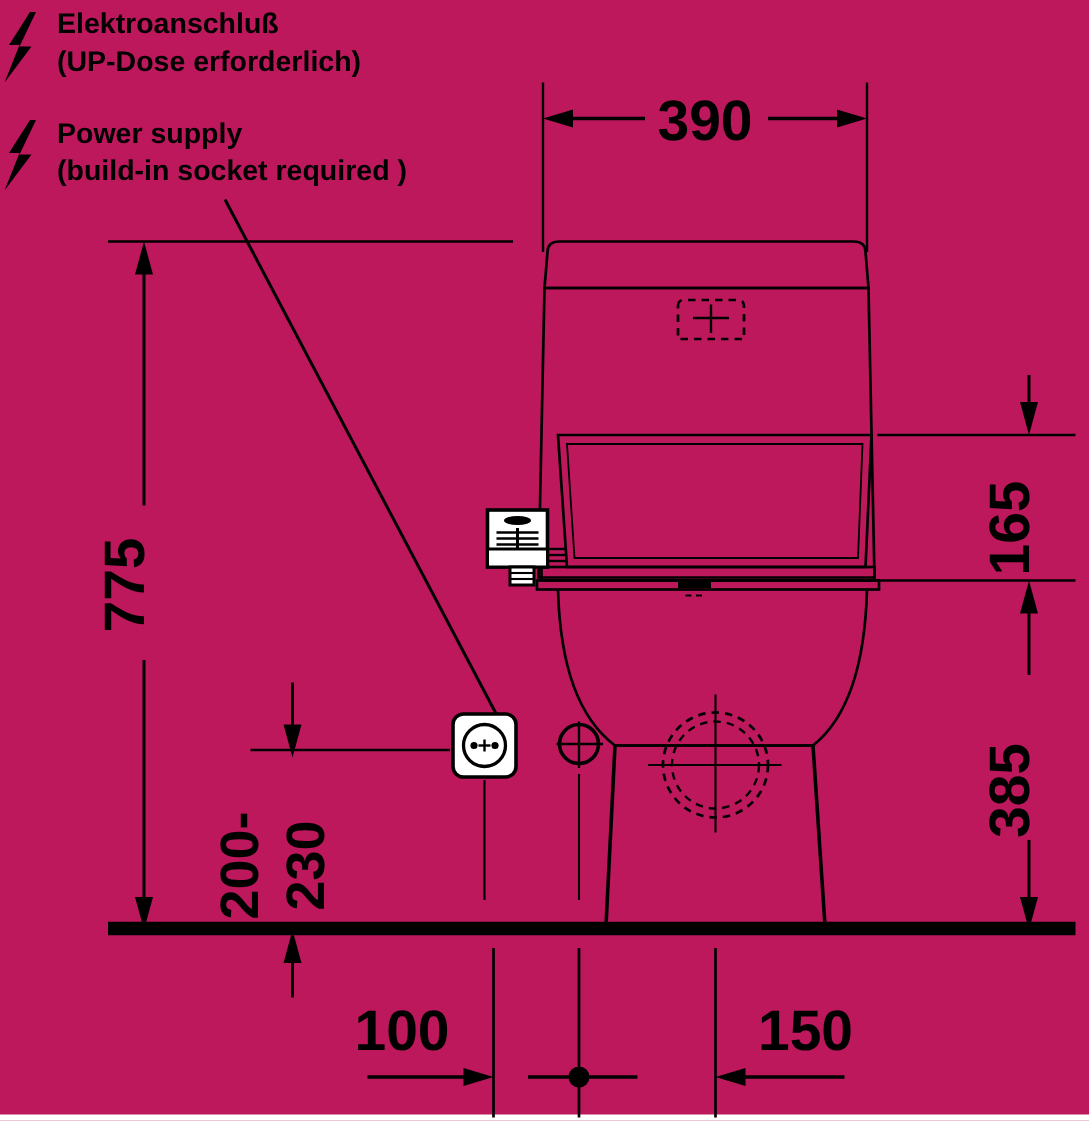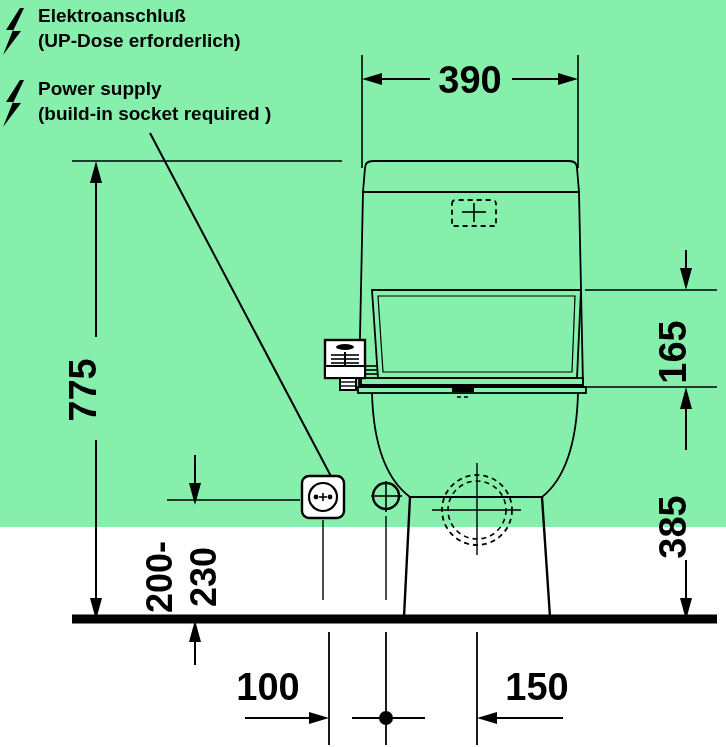--- a/index.html
+++ b/index.html
@@ -1,18 +1,18 @@
 <!DOCTYPE html>
 <html><head>
 <meta charset="utf-8">
 <style>
   html,body{margin:0;padding:0;background:#fff;}
   body{width:726px;height:747px;overflow:hidden;
        font-family:"Liberation Sans",sans-serif;color:#000;}
-  #stage{position:relative;width:726px;height:527px;background:#86efac;}
+  #stage{position:relative;width:726px;height:743px;background:#be185d;}
   svg{display:block;}
   .note-text{font-family:"Liberation Sans",sans-serif;font-weight:bold;
              font-size:19px;fill:#000;}
   .dim-text{font-family:"Liberation Sans",sans-serif;font-weight:bold;
             font-size:38px;fill:#000;}
   .dim-text-sm{font-family:"Liberation Sans",sans-serif;font-weight:bold;
             font-size:36px;fill:#000;}
 </style>
 </head>
 <body>

